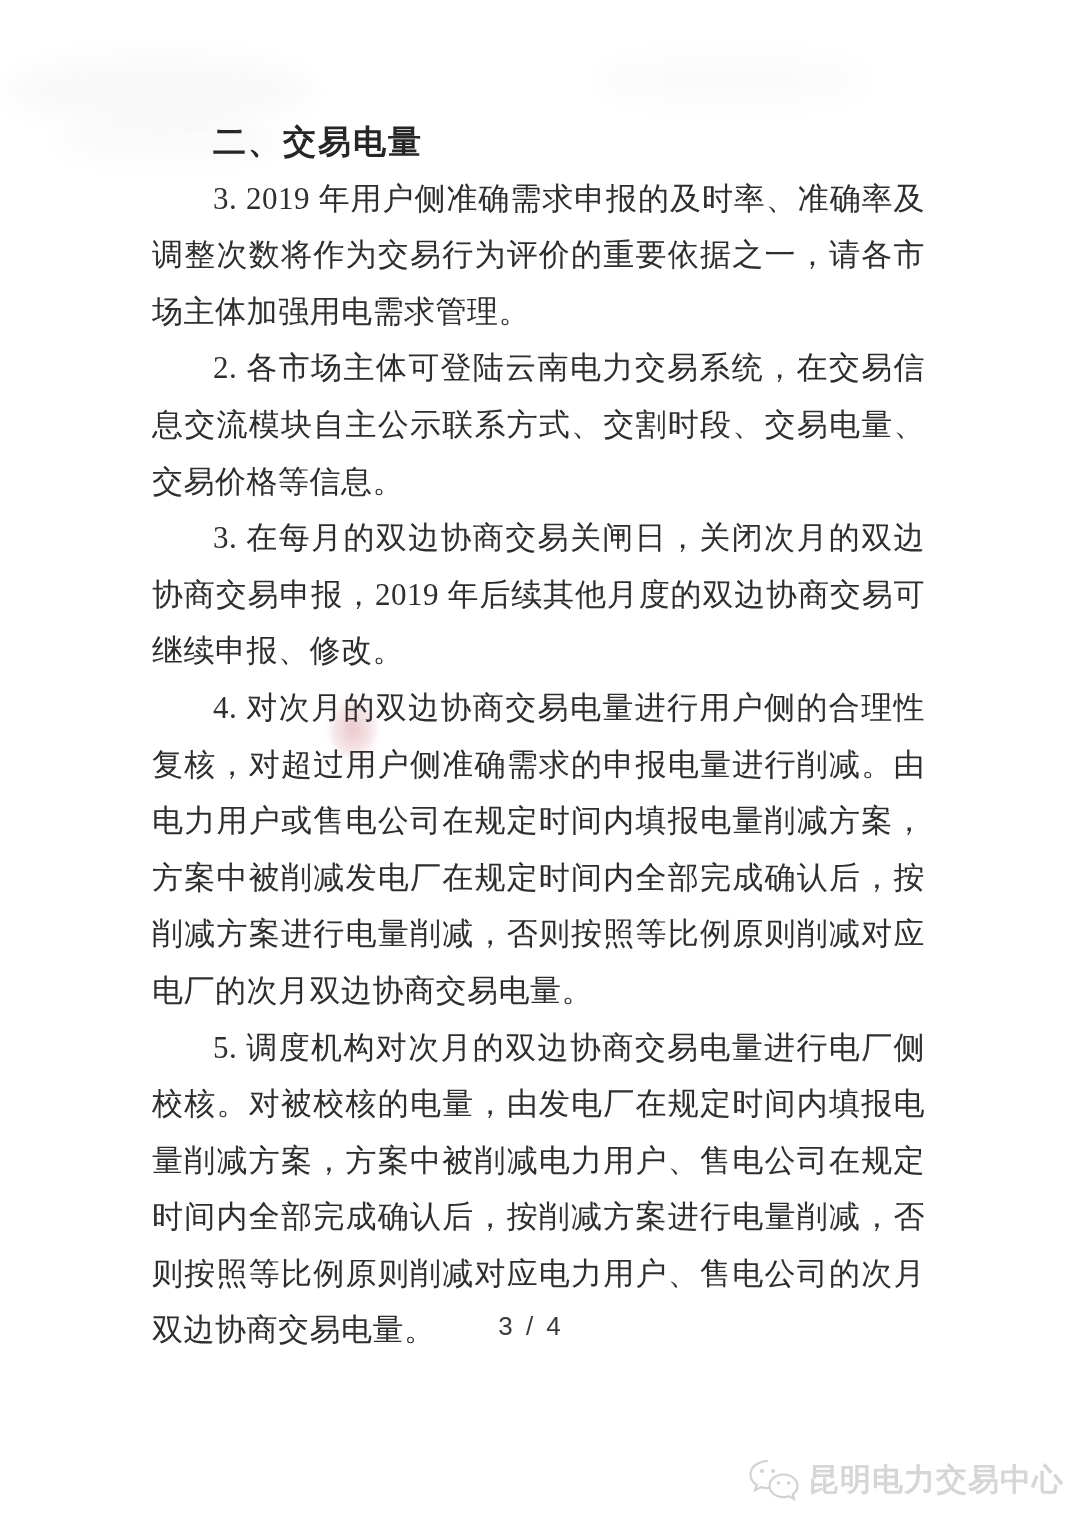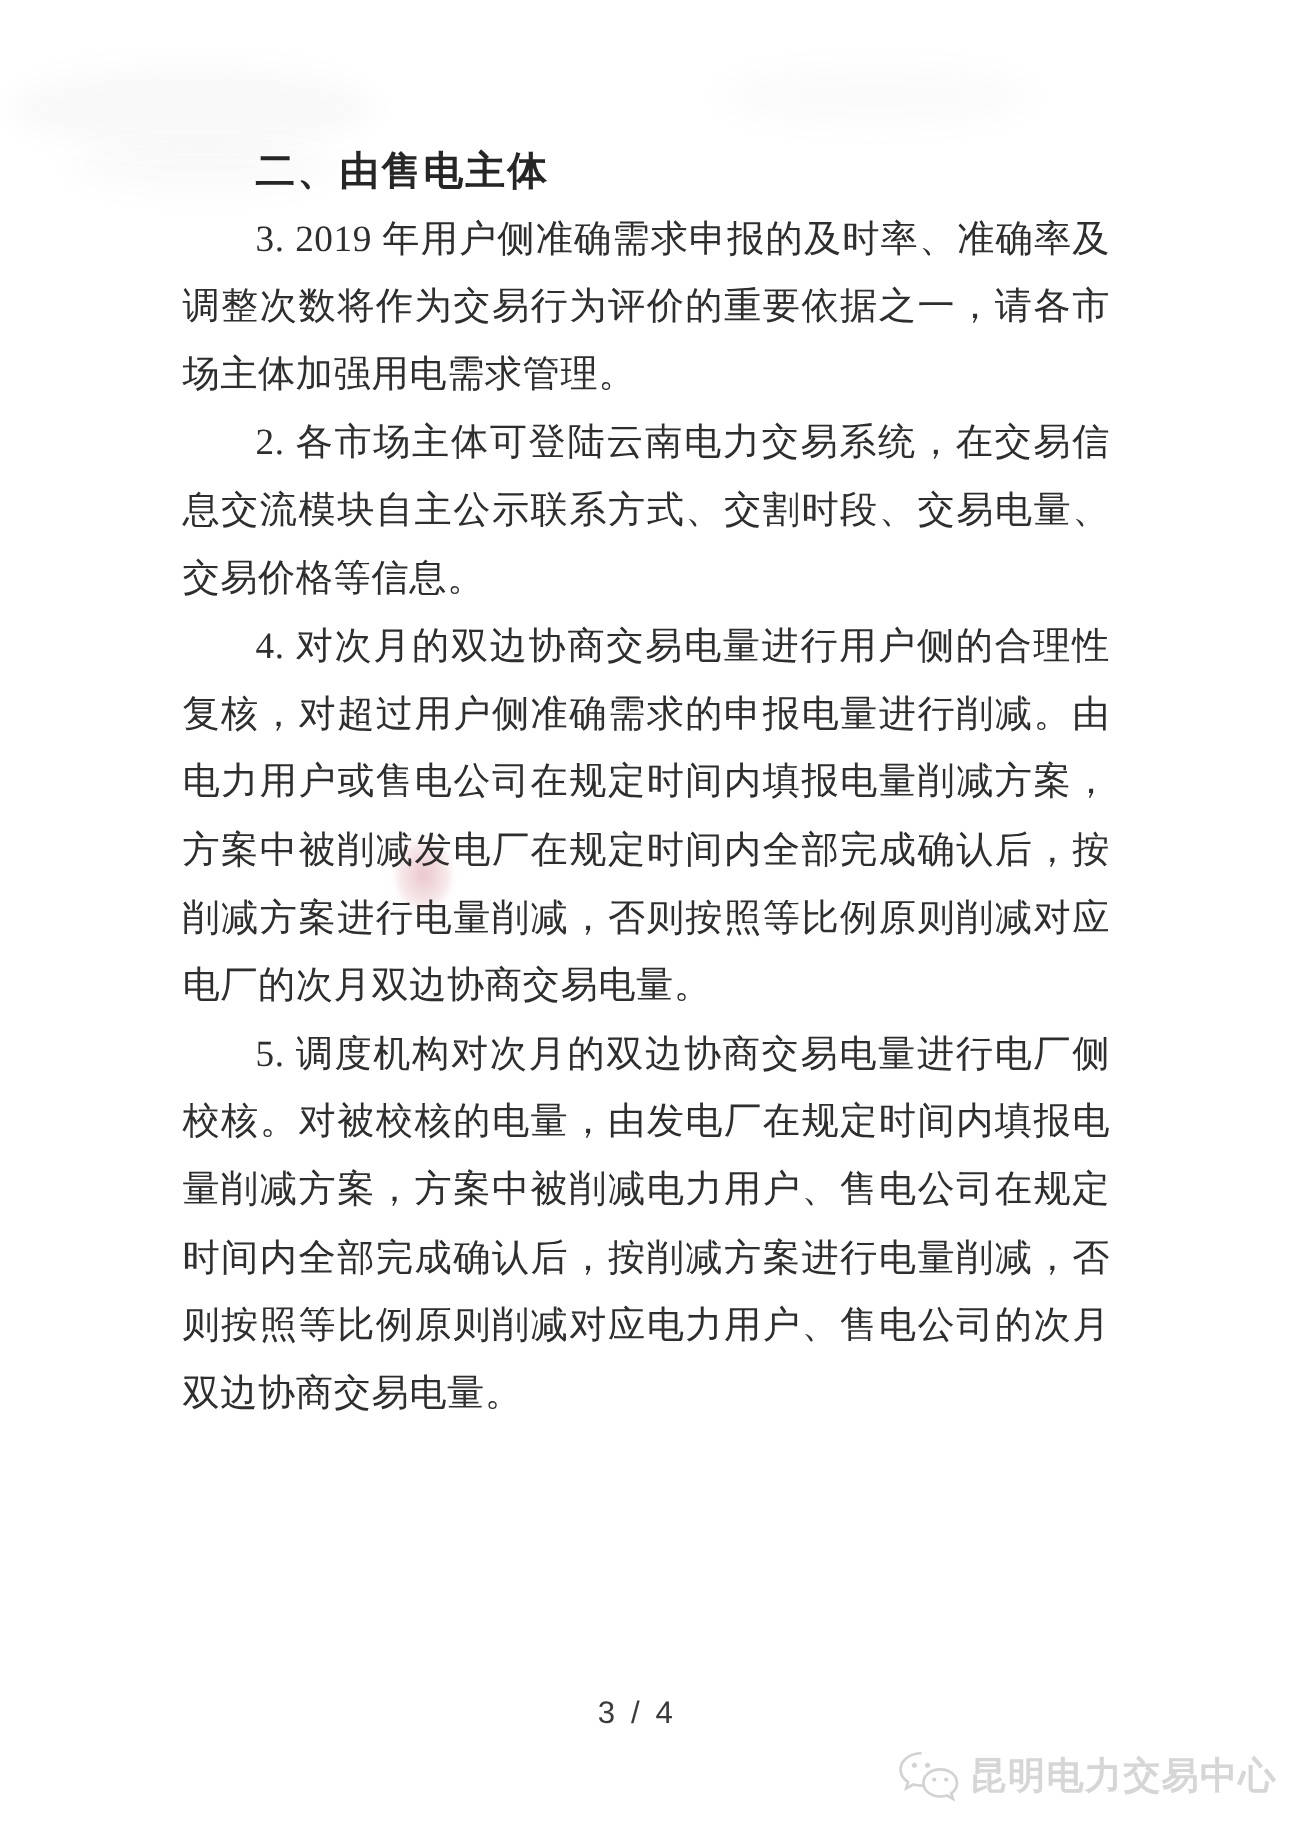--- a/index.html
+++ b/index.html
@@ -59,21 +59,21 @@
     color: #262626;
     text-align: left;
   }
   .doc-par {
     margin: 0;
     text-indent: 61px;
   }
   .page-number {
     position: absolute;
     left: 0;
-    top: 1412px;
+    top: 1311px;
     width: 1062px;
     text-align: center;
     font-family: "Liberation Sans", sans-serif;
     font-size: 26px;
     letter-spacing: 3px;
     color: #3a3a3a;
   }
   .footer-watermark {
     position: absolute;
     right: 16px;
@@ -99,23 +99,24 @@
 <body>
 
 <div class="page">
 
   <div class="ghost ghost-1"></div>
   <div class="ghost ghost-2"></div>
   <div class="ghost ghost-3"></div>
   <div class="stamp-remnant"></div>
 
   <div class="doc-body">
-    <p class="doc-heading">二、由售电主体</p>
+    <p class="doc-heading">二、交易电量</p>
     <p class="doc-par">3. 2019 年用户侧准确需求申报的及时率、准确率及调整次数将作为交易行为评价的重要依据之一，请各市场主体加强用电需求管理。</p>
     <p class="doc-par">2. 各市场主体可登陆云南电力交易系统，在交易信息交流模块自主公示联系方式、交割时段、交易电量、交易价格等信息。</p>
+    <p class="doc-par">3. 在每月的双边协商交易关闸日，关闭次月的双边协商交易申报，2019 年后续其他月度的双边协商交易可继续申报、修改。</p>
     <p class="doc-par">4. 对次月的双边协商交易电量进行用户侧的合理性复核，对超过用户侧准确需求的申报电量进行削减。由电力用户或售电公司在规定时间内填报电量削减方案，方案中被削减发电厂在规定时间内全部完成确认后，按削减方案进行电量削减，否则按照等比例原则削减对应电厂的次月双边协商交易电量。</p>
     <p class="doc-par">5. 调度机构对次月的双边协商交易电量进行电厂侧校核。对被校核的电量，由发电厂在规定时间内填报电量削减方案，方案中被削减电力用户、售电公司在规定时间内全部完成确认后，按削减方案进行电量削减，否则按照等比例原则削减对应电力用户、售电公司的次月双边协商交易电量。</p>
   </div>
 
   <div class="page-number">3 / 4</div>
 
   <div class="footer-watermark">
     <span>
       <svg class="wechat-icon-svg" width="56" height="46" viewBox="0 0 56 46">
         <g fill="none" stroke="#d2d2d2" stroke-width="2.2">

